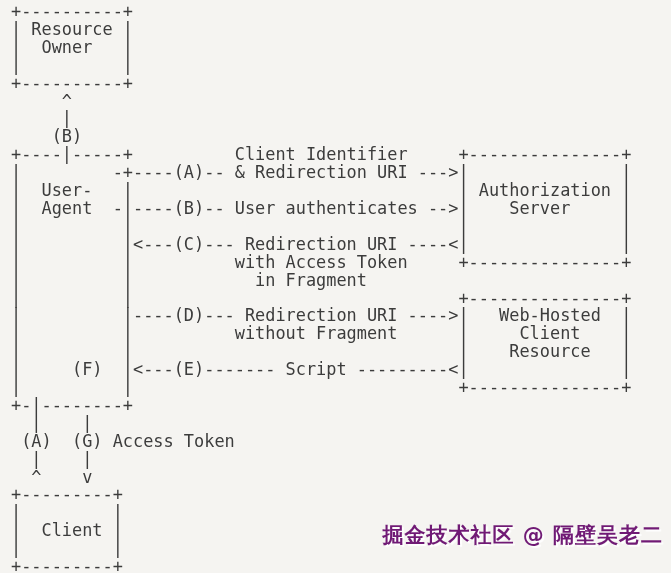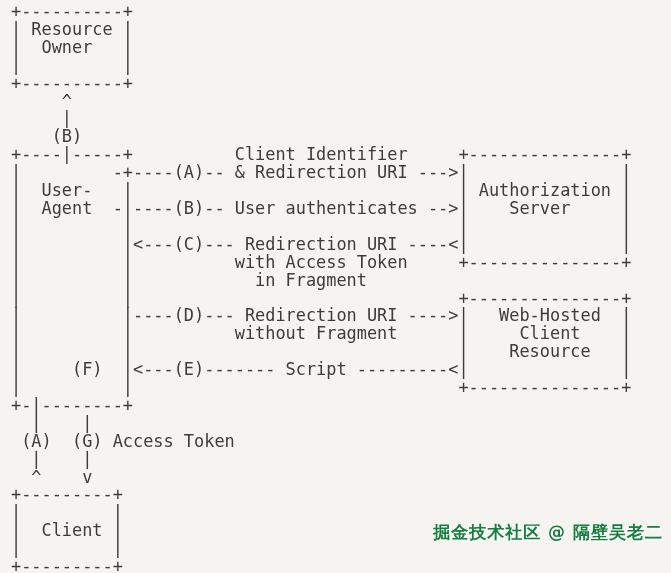--- a/index.html
+++ b/index.html
@@ -26,24 +26,24 @@
   .box-region {
     position: absolute;
     background: transparent;
     pointer-events: none;
   }
   .watermark {
     position: absolute;
     top: 521px;
     right: 8px;
     font-family: "DejaVu Sans", "Liberation Sans", sans-serif;
-    font-size: 17px;
+    font-size: 21px;
     font-weight: 700;
     letter-spacing: 1px;
-    color: #15803d;
+    color: #701a75;
     text-shadow: 2px 2px 1px rgba(255,255,255,0.95);
     white-space: nowrap;
   }
 </style>
 </head>
 <body>
 
 <pre class="ascii">+----------+
 | Resource |
 |  Owner   |

